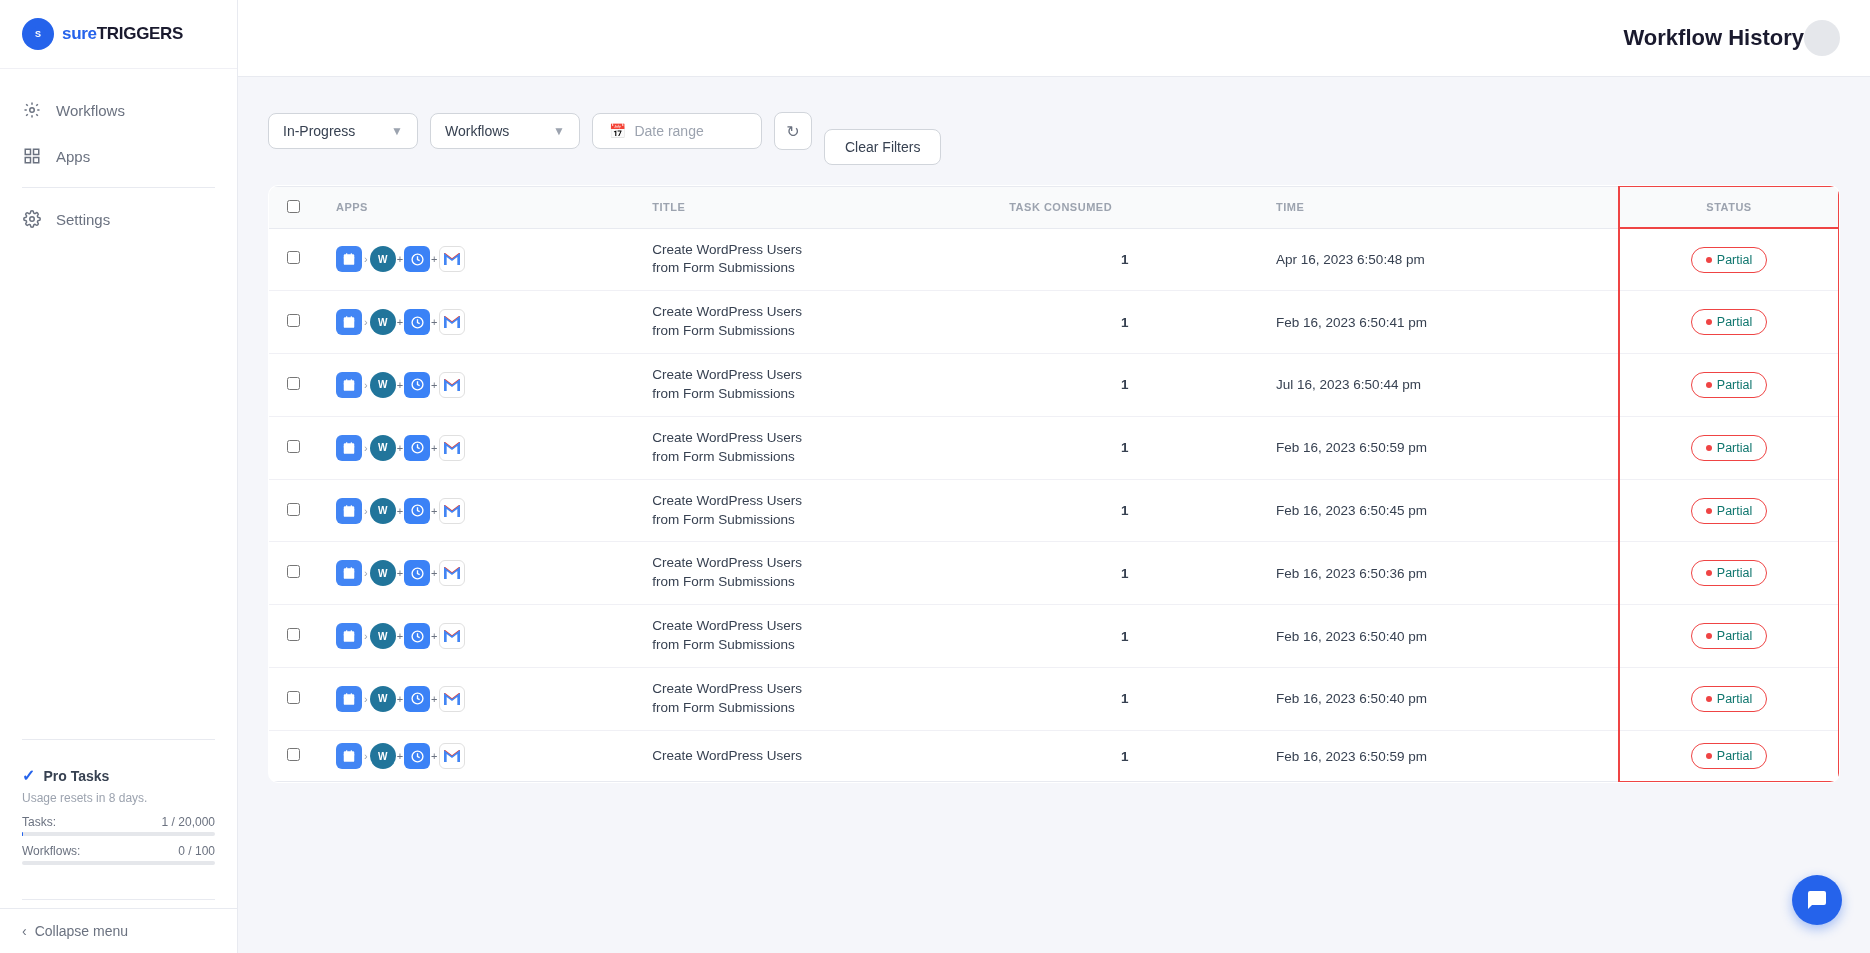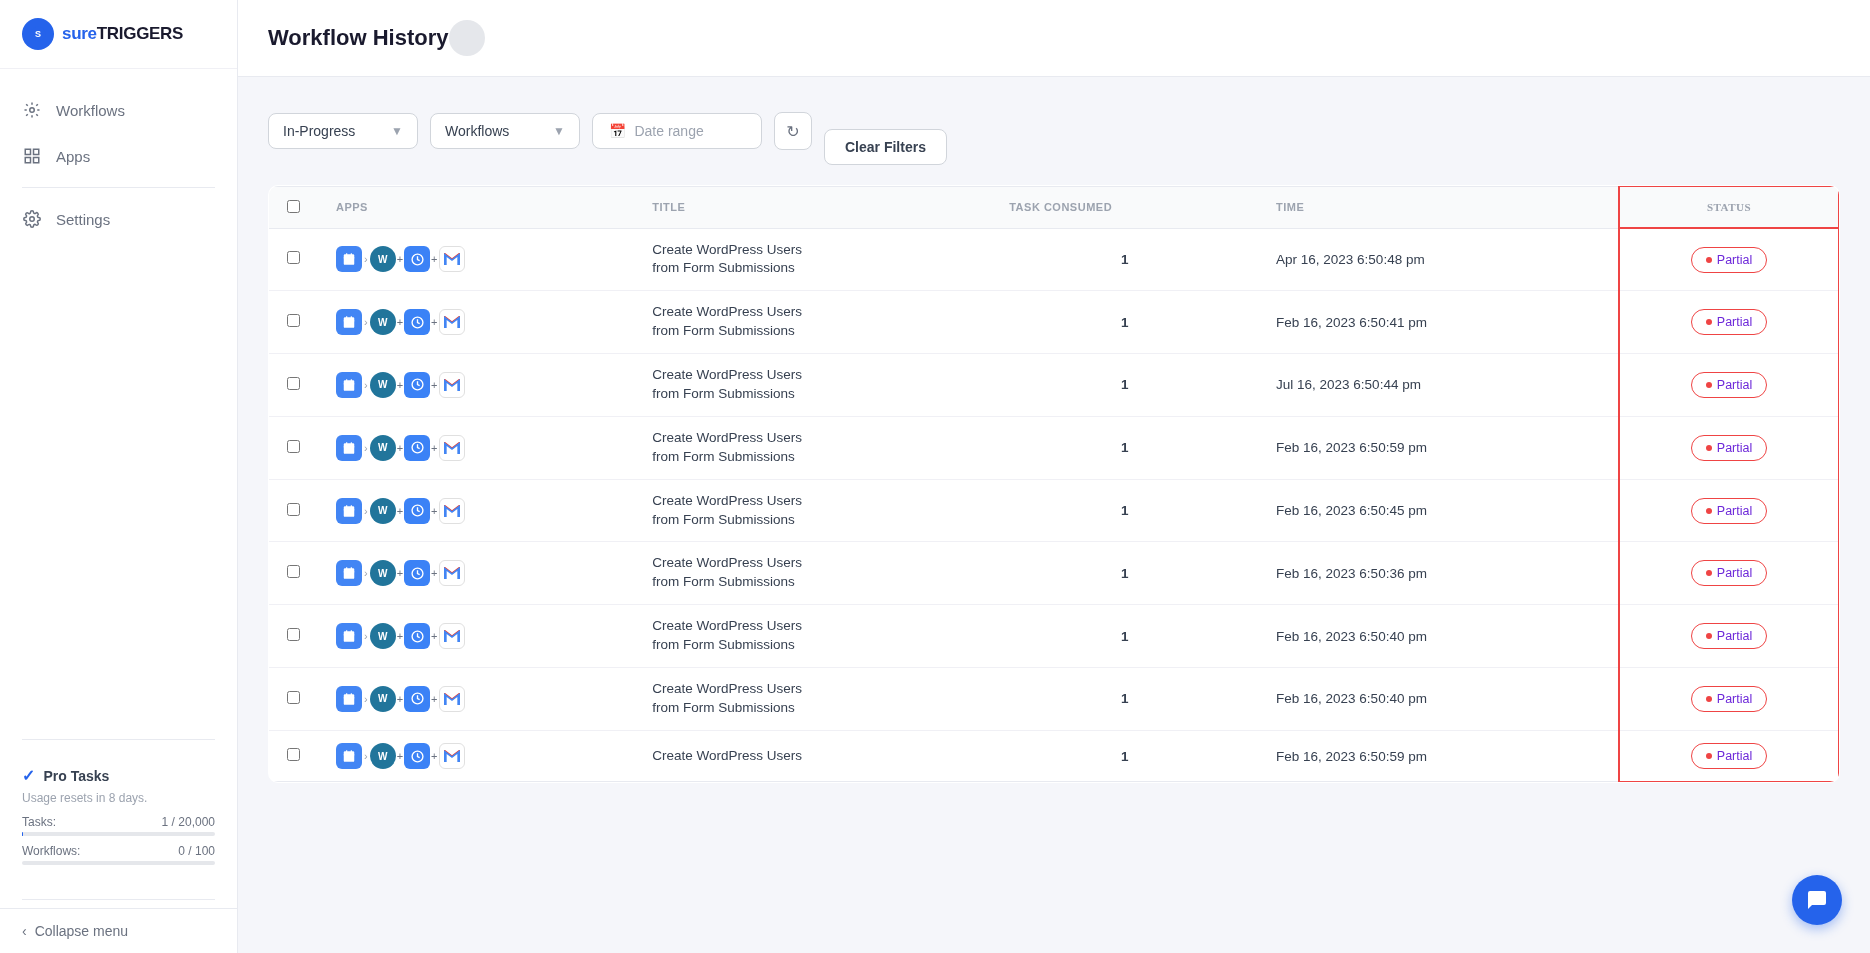--- a/index.html
+++ b/index.html
@@ -81,21 +81,21 @@
     }
 
     
     .main { flex: 1; display: flex; flex-direction: column; overflow: hidden; }
     .main-header {
       background: #fff;
       border-bottom: 1px solid #e8eaf0;
       padding: 20px 30px;
       display: flex;
       align-items: center;
-      justify-content: flex-start;
+      justify-content: flex-end;
     }
     .page-title { font-size: 22px; font-weight: 700; color: #1a1a2e; }
     .header-avatar {
       width: 36px; height: 36px;
       background: #e5e7eb;
       border-radius: 50%;
     }
 
     
     .filters-bar {
@@ -138,21 +138,21 @@
       font-size: 16px; color: #6b7280;
     }
     .clear-filters-btn {
       padding: 9px 20px;
       background: #fff;
       border: 1px solid #d1d5db;
       border-radius: 8px;
       font-size: 14px;
       color: #374151;
       cursor: pointer;
-      font-weight: 700;
+      font-weight: 400;
       margin-top: 32px;
     }
 
     
     .table-container {
       flex: 1;
       overflow-y: auto;
       padding: 0 30px 20px 30px;
     }
     .history-table {
@@ -173,21 +173,20 @@
       font-weight: 600;
       color: #9ca3af;
       text-align: left;
       letter-spacing: 0.5px;
       text-transform: uppercase;
     }
     .history-table th.status-col {
       border: 2.5px solid #ef4444;
       border-radius: 4px;
       text-align: center;
-      font-family: Liberation Serif, serif;
     }
     .history-table td {
       padding: 12px 18px;
       border-bottom: 1px solid #f0f0f5;
       font-size: 13.5px;
       color: #374151;
       vertical-align: middle;
     }
     .history-table tbody tr:last-child td { border-bottom: none; }
 
@@ -225,21 +224,21 @@
     .task-count { color: #2563eb; font-weight: 600; font-size: 13.5px; }
     .time-cell { color: #6b7280; font-size: 13px; }
 
     .status-badge {
       display: inline-flex;
       align-items: center;
       gap: 5px;
       padding: 5px 14px;
       border: 1.5px solid #ef4444;
       border-radius: 20px;
-      color: #6d28d9;
+      color: #0f766e;
       font-size: 12.5px;
       font-weight: 500;
       background: #fff;
     }
     .status-dot { width: 6px; height: 6px; background: #ef4444; border-radius: 50%; }
 
     
     .chat-bubble {
       position: fixed;
       bottom: 28px;

